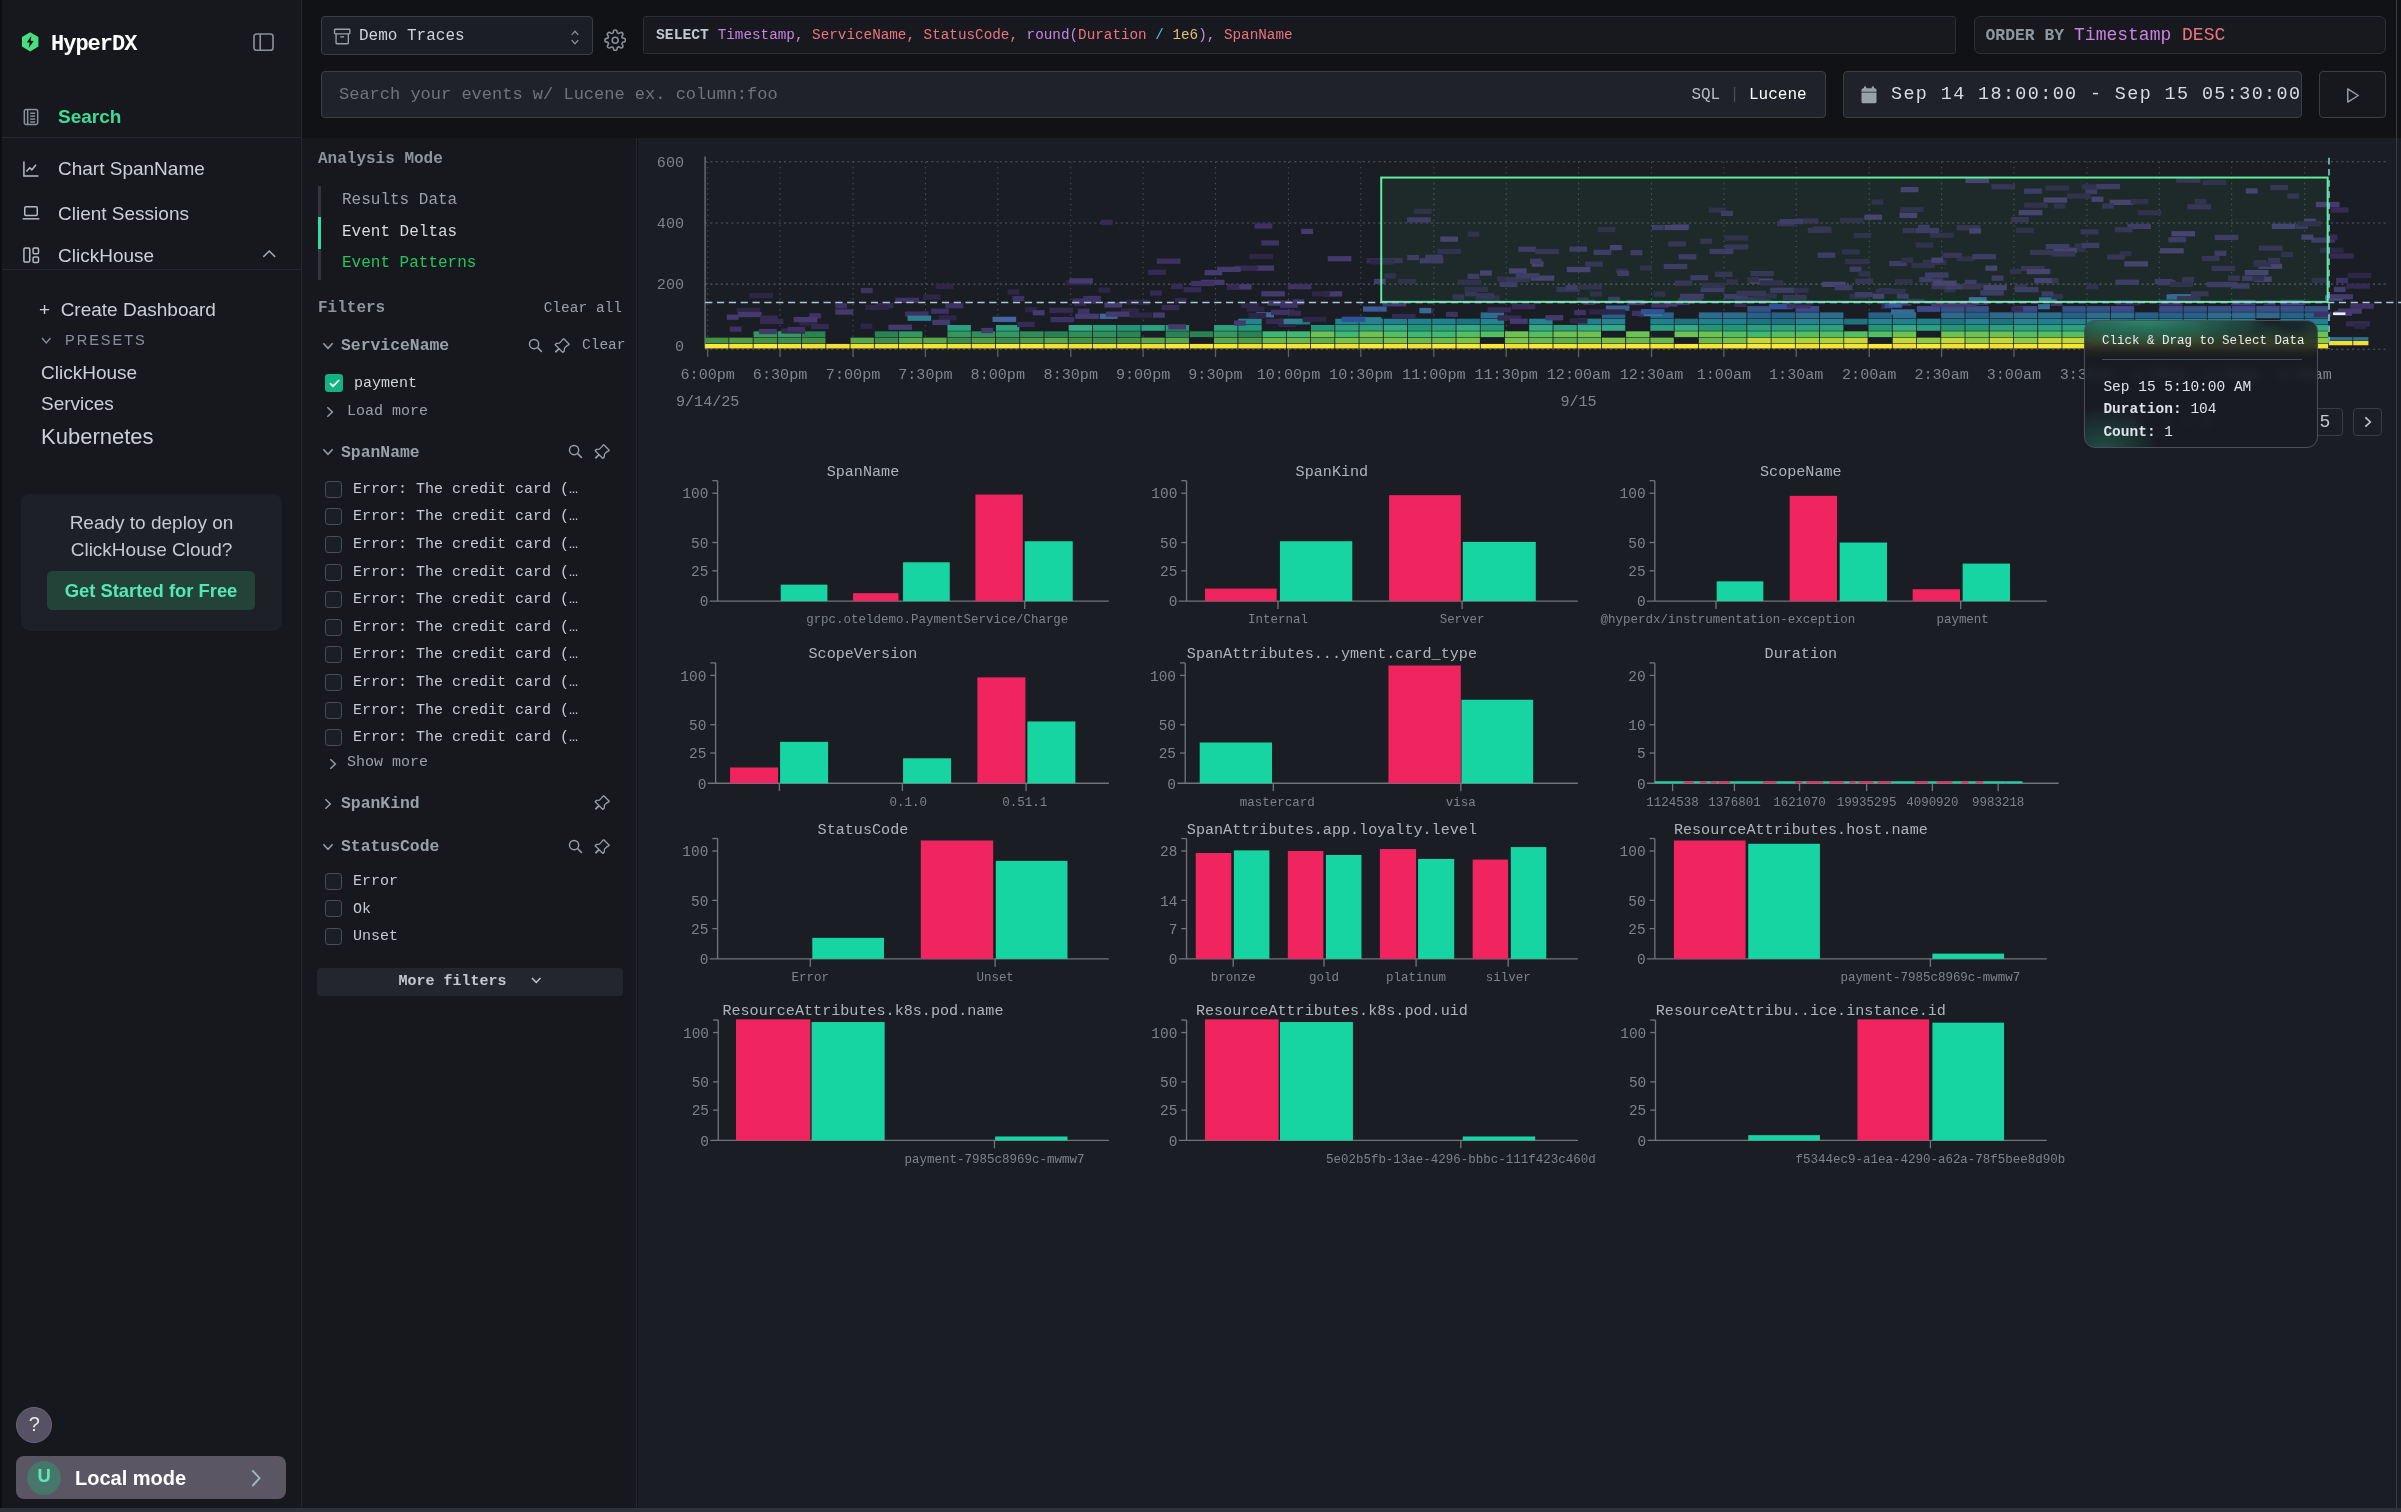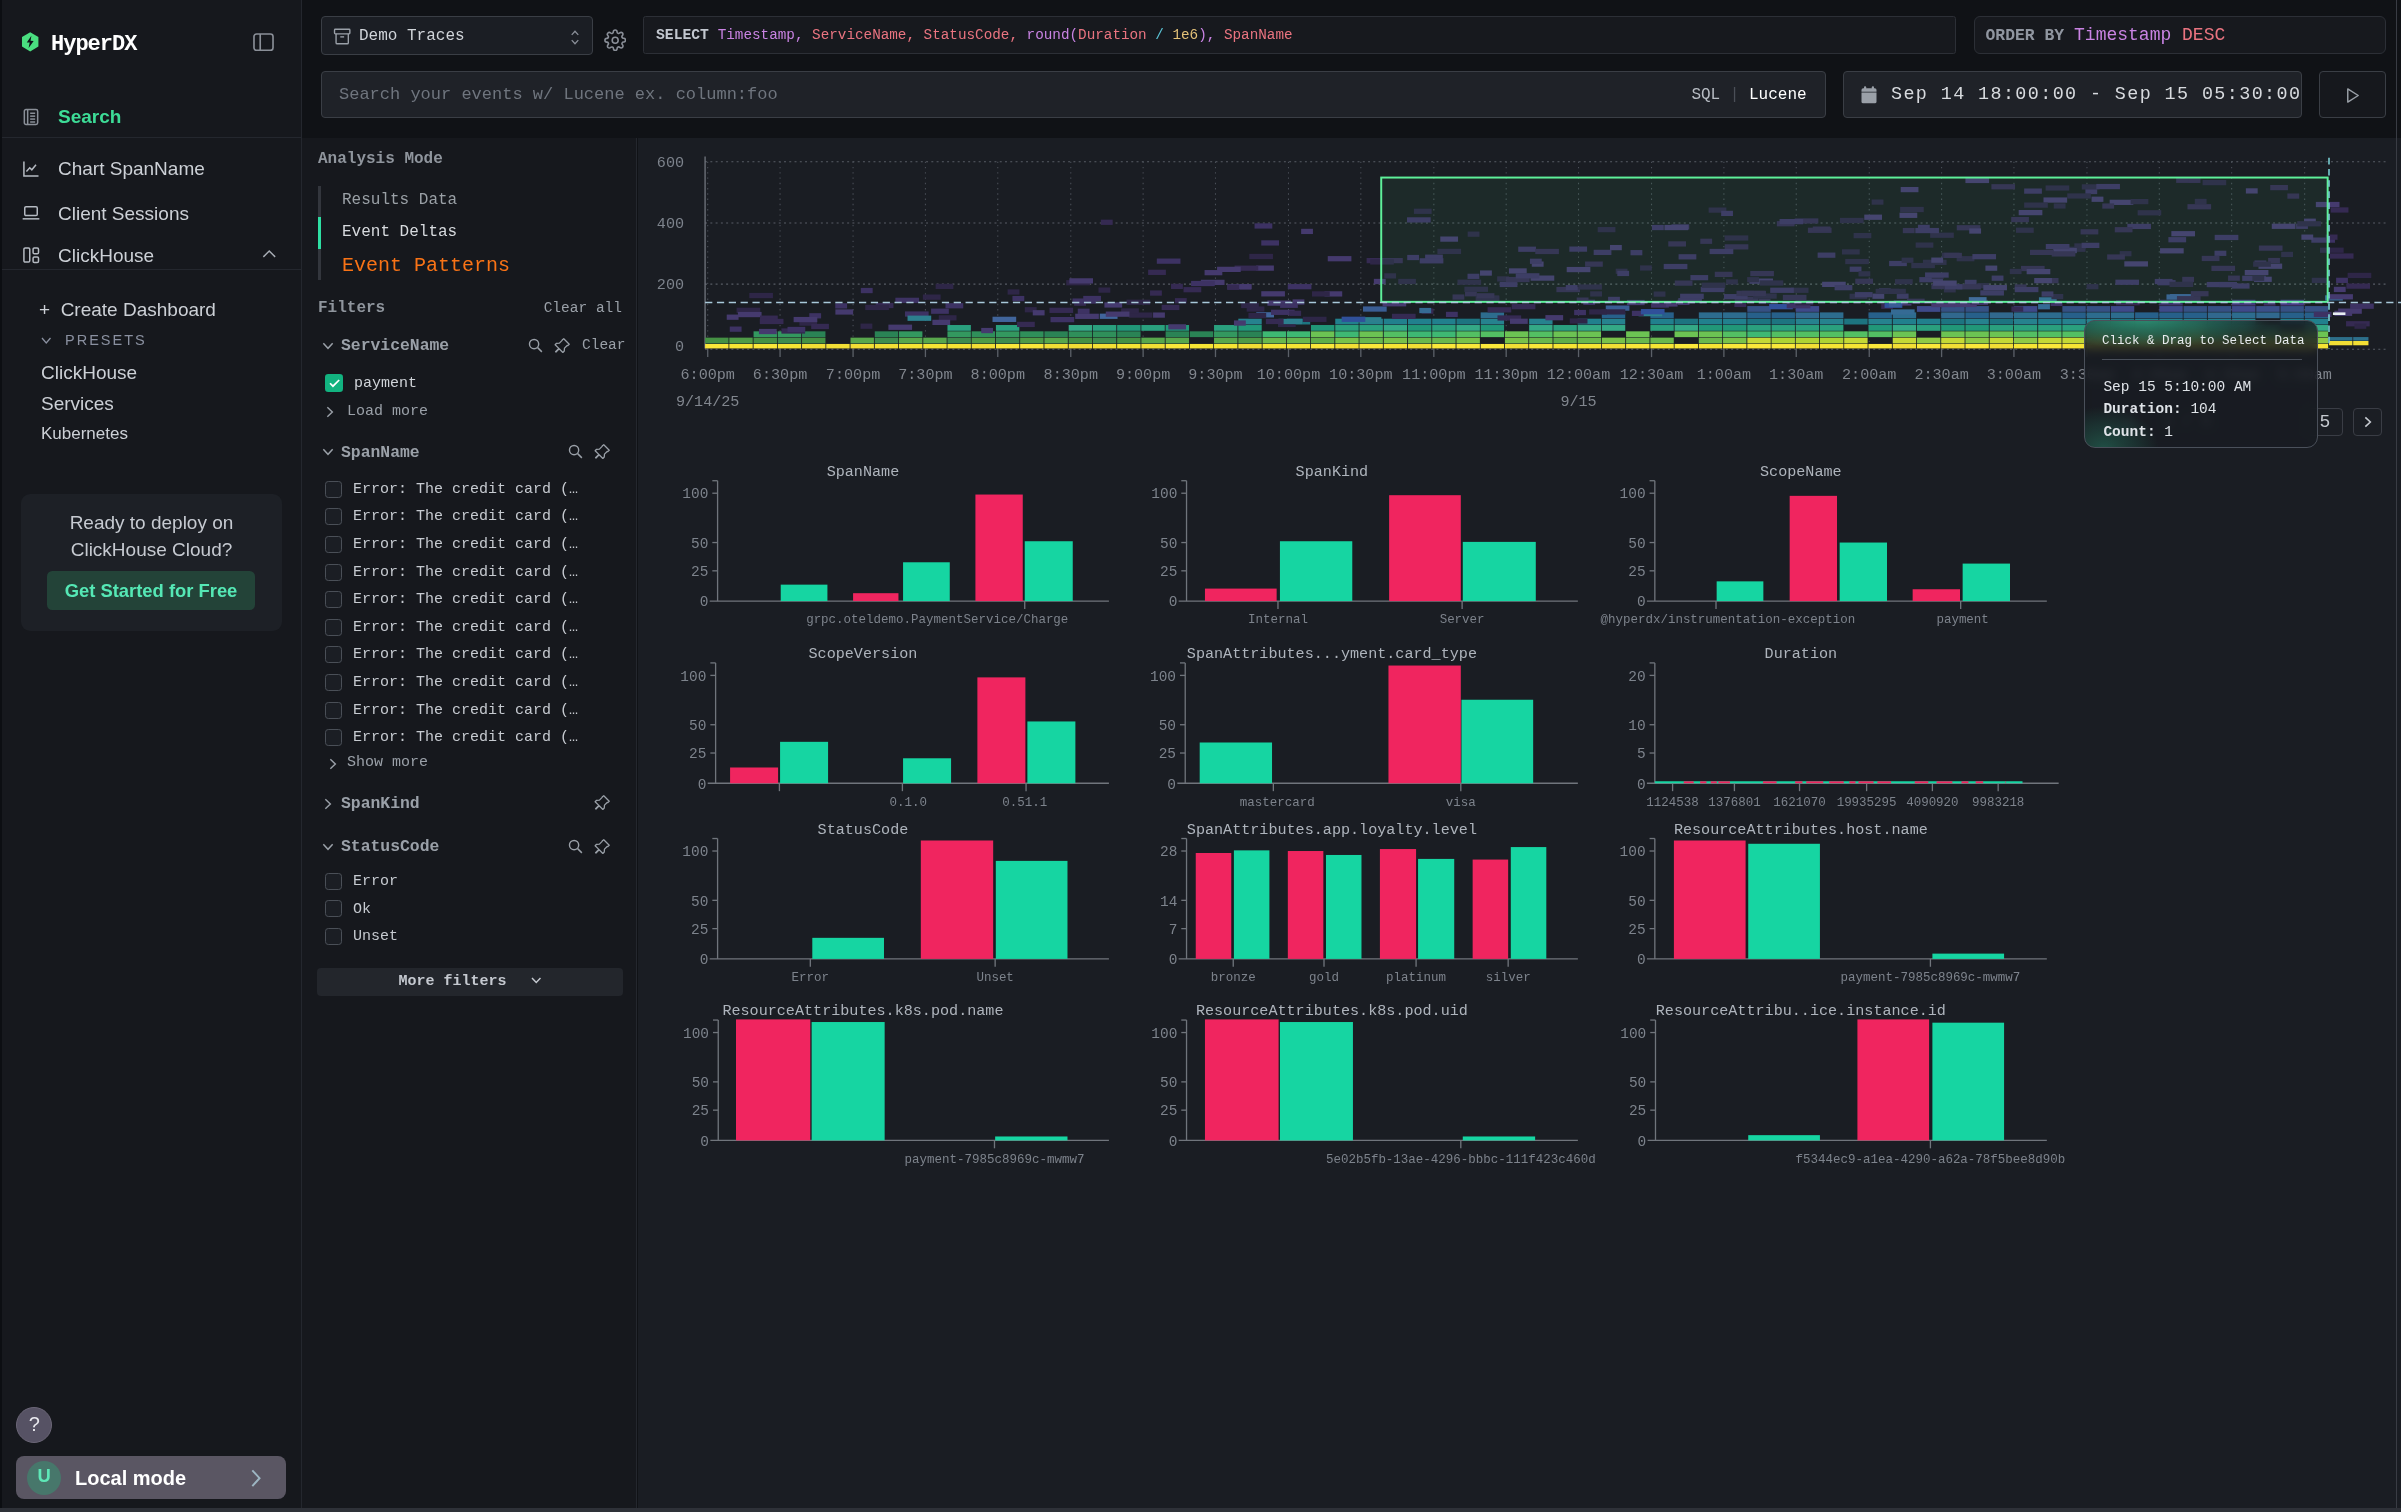--- a/index.html
+++ b/index.html
@@ -50,21 +50,21 @@
       <path d="M2 12 L11 3 L20 12"></path>
     </svg>
 <div class="abs" style="left:0;top:269px;width:301px;height:1.3px;background:#24272e"></div>
 <div class="abs sans" style="left:39px;top:299px;font-size:19px;color:#ccd0d6">+&nbsp; Create Dashboard</div>
 <svg class="abs" style="left:41px;top:337px" width="10.5" height="7.2" viewBox="0 0 16 11" fill="none" stroke="#8a90a0" stroke-width="2">
       <path d="M1.5 1.5 L8 9 L14.5 1.5"></path>
     </svg>
 <div class="abs sans" style="left:65px;top:332px;font-size:14.5px;letter-spacing:2px;color:#8a90a0">PRESETS</div>
 <div class="abs sans" style="left:41px;top:362px;font-size:19px;color:#ccd0d6">ClickHouse</div>
 <div class="abs sans" style="left:41px;top:393px;font-size:19px;color:#ccd0d6">Services</div>
-<div class="abs sans" style="left:41px;top:424px;font-size:17px;color:#ccd0d6">Kubernetes</div>
+<div class="abs sans" style="left:41px;top:424px;font-size:22px;color:#ccd0d6">Kubernetes</div>
 <div class="abs" style="left:21px;top:494px;width:261px;height:137px;background:#1d2026;border-radius:9.2px">
 <div class="abs sans" style="left:0;top:18.4px;width:261px;text-align:center;font-size:19px;color:#c6cad1">Ready to deploy on</div>
 <div class="abs sans" style="left:0;top:45px;width:261px;text-align:center;font-size:19px;color:#c6cad1">ClickHouse Cloud?</div>
 <div class="abs" style="left:26px;top:77px;width:208px;height:39px;background:#234338;border-radius:5.3px;text-align:center">
 <span class="sans" style="font-size:18.4px;font-weight:bold;color:#55e8b5;line-height:39px">Get Started for Free</span></div>
 </div>
 <div class="abs" style="left:16.4px;top:1407px;width:36px;height:36px;border-radius:50%;background:#565264;border:1.3px solid #6b6677">
 <div class="abs sans" style="left:0;top:4.6px;width:34px;text-align:center;font-size:20px;color:#e8e8ee">?</div>
     </div>
 <div class="abs" style="left:16px;top:1456px;width:270px;height:43px;background:#5a5663;border-radius:8px">
@@ -117,21 +117,21 @@
 <div class="abs" style="left:2319px;top:71px;width:67px;height:47px;background:#16181d;border:1.3px solid #3a3e45;border-radius:4px">
 <svg class="abs" style="left:25px;top:15px" width="16" height="17" viewBox="0 0 24 26" fill="none" stroke="#9aa0a8" stroke-width="2.2">
       <path d="M4 3 L20 13 L4 23 Z" stroke-linejoin="round"></path>
     </svg>
 </div>
 <div class="abs mono" style="left:318px;top:150px;font-size:16px;font-weight:bold;color:#8f959d">Analysis Mode</div>
 <div class="abs" style="left:318px;top:186px;width:2.6px;height:94px;background:#33363d"></div>
 <div class="abs" style="left:318px;top:217px;width:2.6px;height:32px;background:#2edfa3"></div>
 <div class="abs mono" style="left:342px;top:191px;font-size:16px;color:#9aa0a6">Results Data</div>
 <div class="abs mono" style="left:342px;top:223px;font-size:16px;color:#d7dade">Event Deltas</div>
-<div class="abs mono" style="left:342px;top:254px;font-size:20px;color:#f97316">Event Patterns</div>
+<div class="abs mono" style="left:342px;top:254px;font-size:16px;color:#22c55e">Event Patterns</div>
 <div class="abs mono" style="left:318px;top:299px;font-size:16px;font-weight:bold;color:#8f959d">Filters</div>
 <div class="abs mono" style="right:1779px;top:300px;font-size:14.5px;color:#9aa0a8">Clear all</div>
 <svg class="abs" style="left:322px;top:342px" width="12" height="8" viewBox="0 0 18 12" fill="none" stroke="#9aa0a8" stroke-width="2.2">
     <path d="M2 2 L9 9.5 L16 2"></path>
   </svg>
 <div class="abs mono" style="left:341px;top:336px;font-size:16.4px;font-weight:bold;color:#9aa0a8">ServiceName</div>
 <svg class="abs" style="left:527px;top:337px" width="17" height="17" viewBox="0 0 24 24" fill="none" stroke="#9aa0a8" stroke-width="2">
     <circle cx="10" cy="10" r="6.5"></circle>
     <line x1="15" y1="15" x2="21" y2="21"></line>
   </svg>

